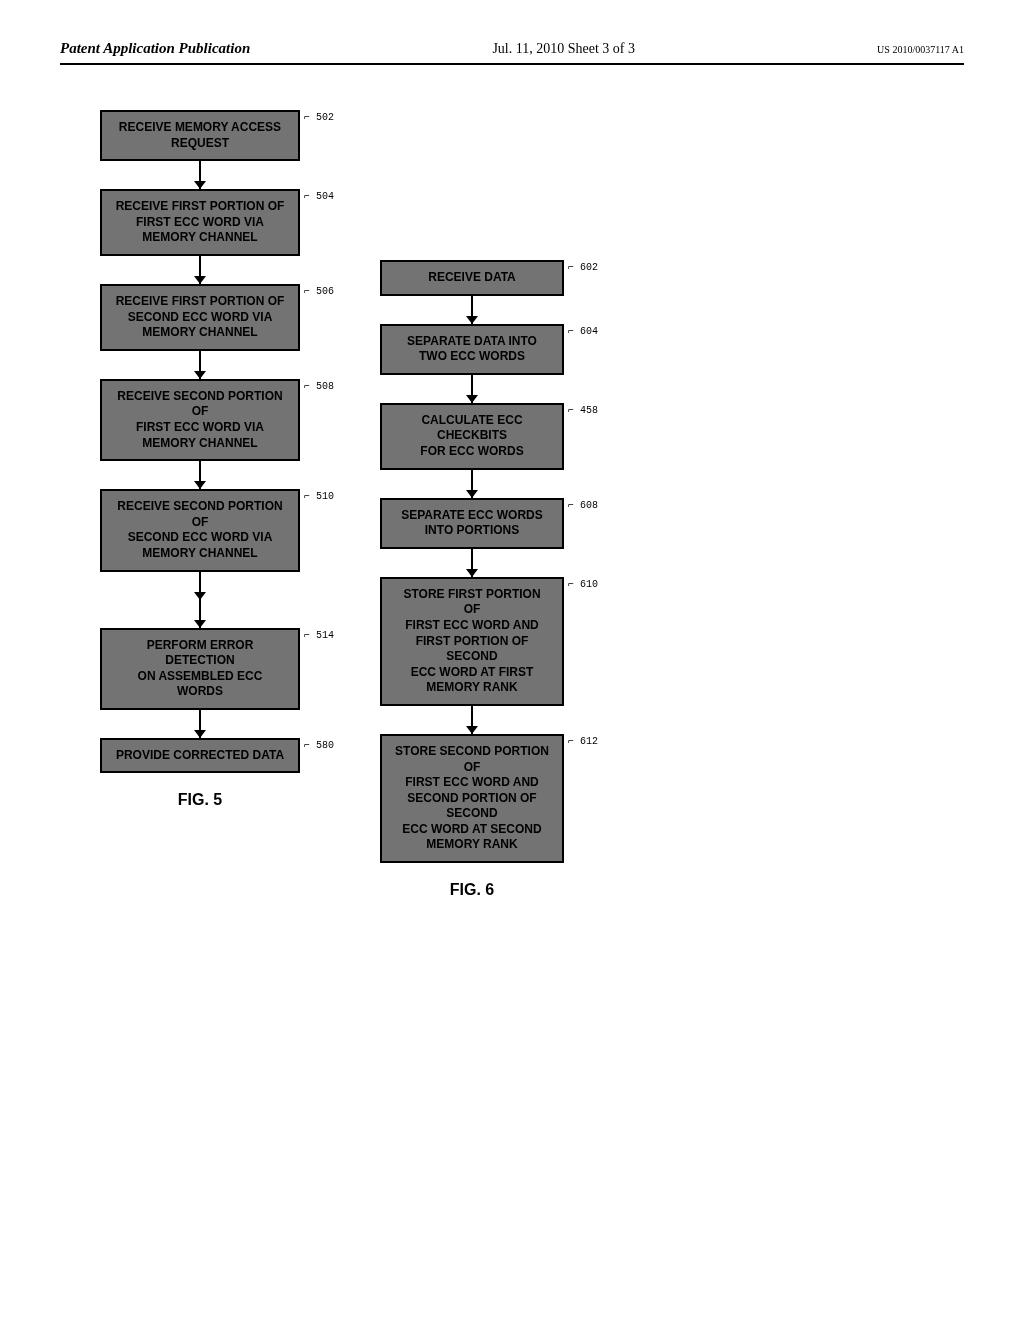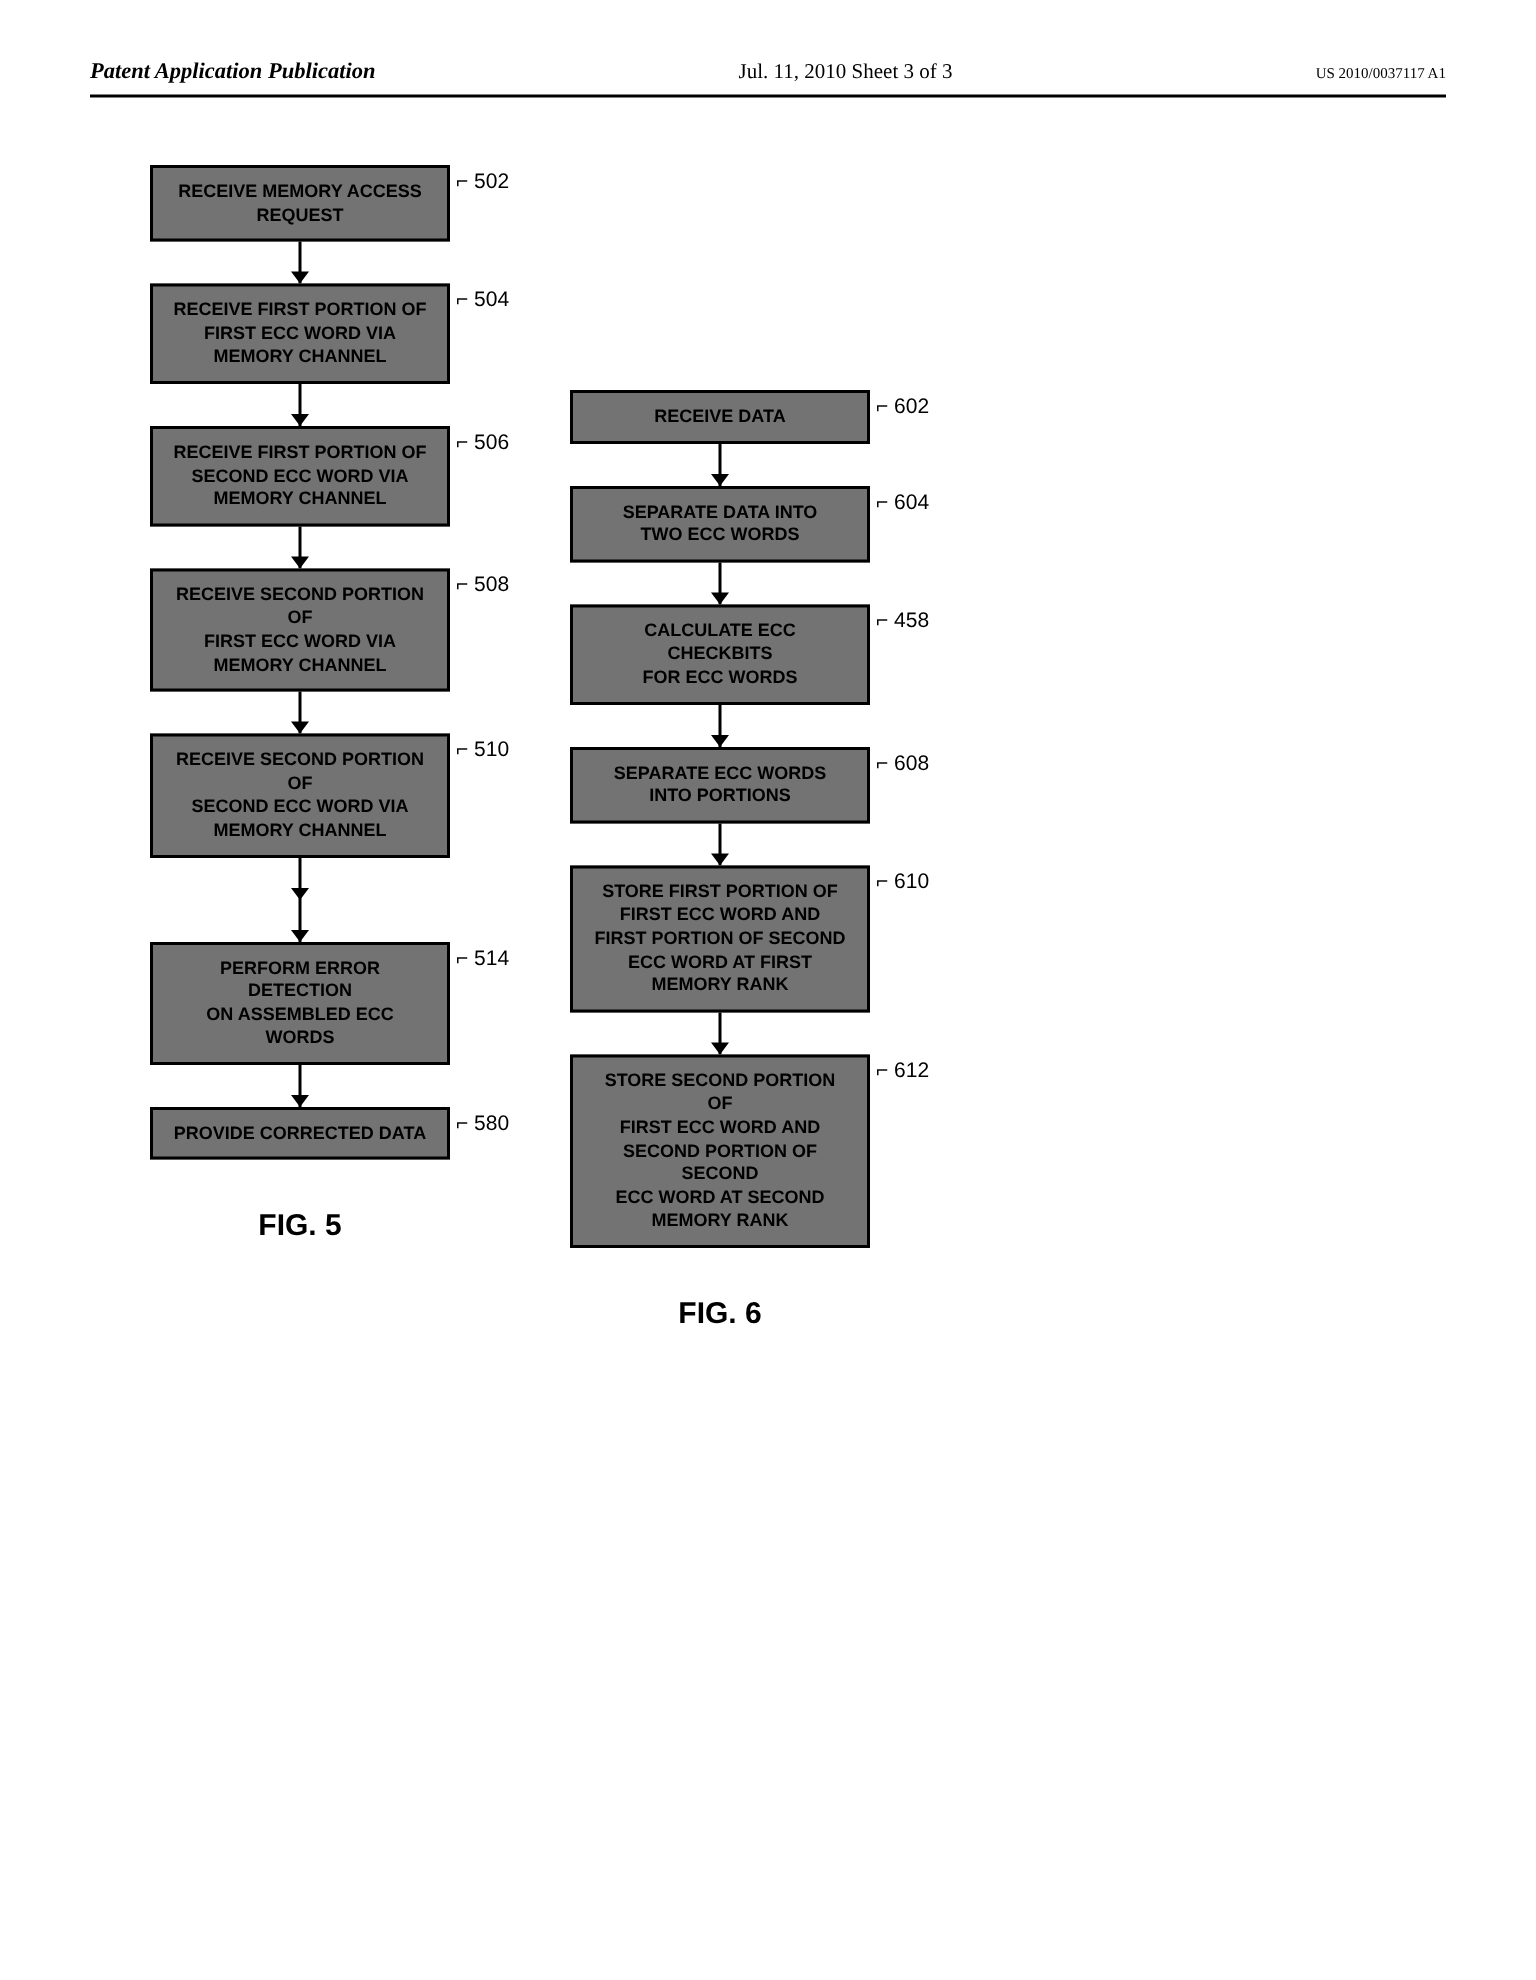--- a/index.html
+++ b/index.html
@@ -69,21 +69,21 @@
       line-height: 1.3;
       background: #737373;
       position: relative;
     }
 
     .box-fig5 {
       width: 200px;
     }
 
     .box-fig6 {
-      width: 200px;
+      width: 184px;
     }
 
     
     .arrow-down {
       width: 2px;
       height: 28px;
       background: #000;
       position: relative;
       margin: 0 auto;
     }
@@ -109,31 +109,31 @@
     .step-wrapper {
       position: relative;
       display: flex;
       align-items: flex-start;
     }
 
     .step-ref {
       position: absolute;
       left: calc(100% + 4px);
       top: 2px;
-      font-size: 14px;
-      font-family: Liberation Sans, sans-serif;
+      font-size: 10px;
+      font-family: Liberation Mono, monospace;
       white-space: nowrap;
     }
 
     
     .fig-label {
-      font-size: 20px;
+      font-size: 16px;
       font-weight: bold;
       font-family: Arial, sans-serif;
-      margin-top: 33px;
+      margin-top: 18px;
       text-align: center;
     }
 
     
     .right-diagram {
       margin-top: 150px;
     }
   </style>
 </head>
 <body>

